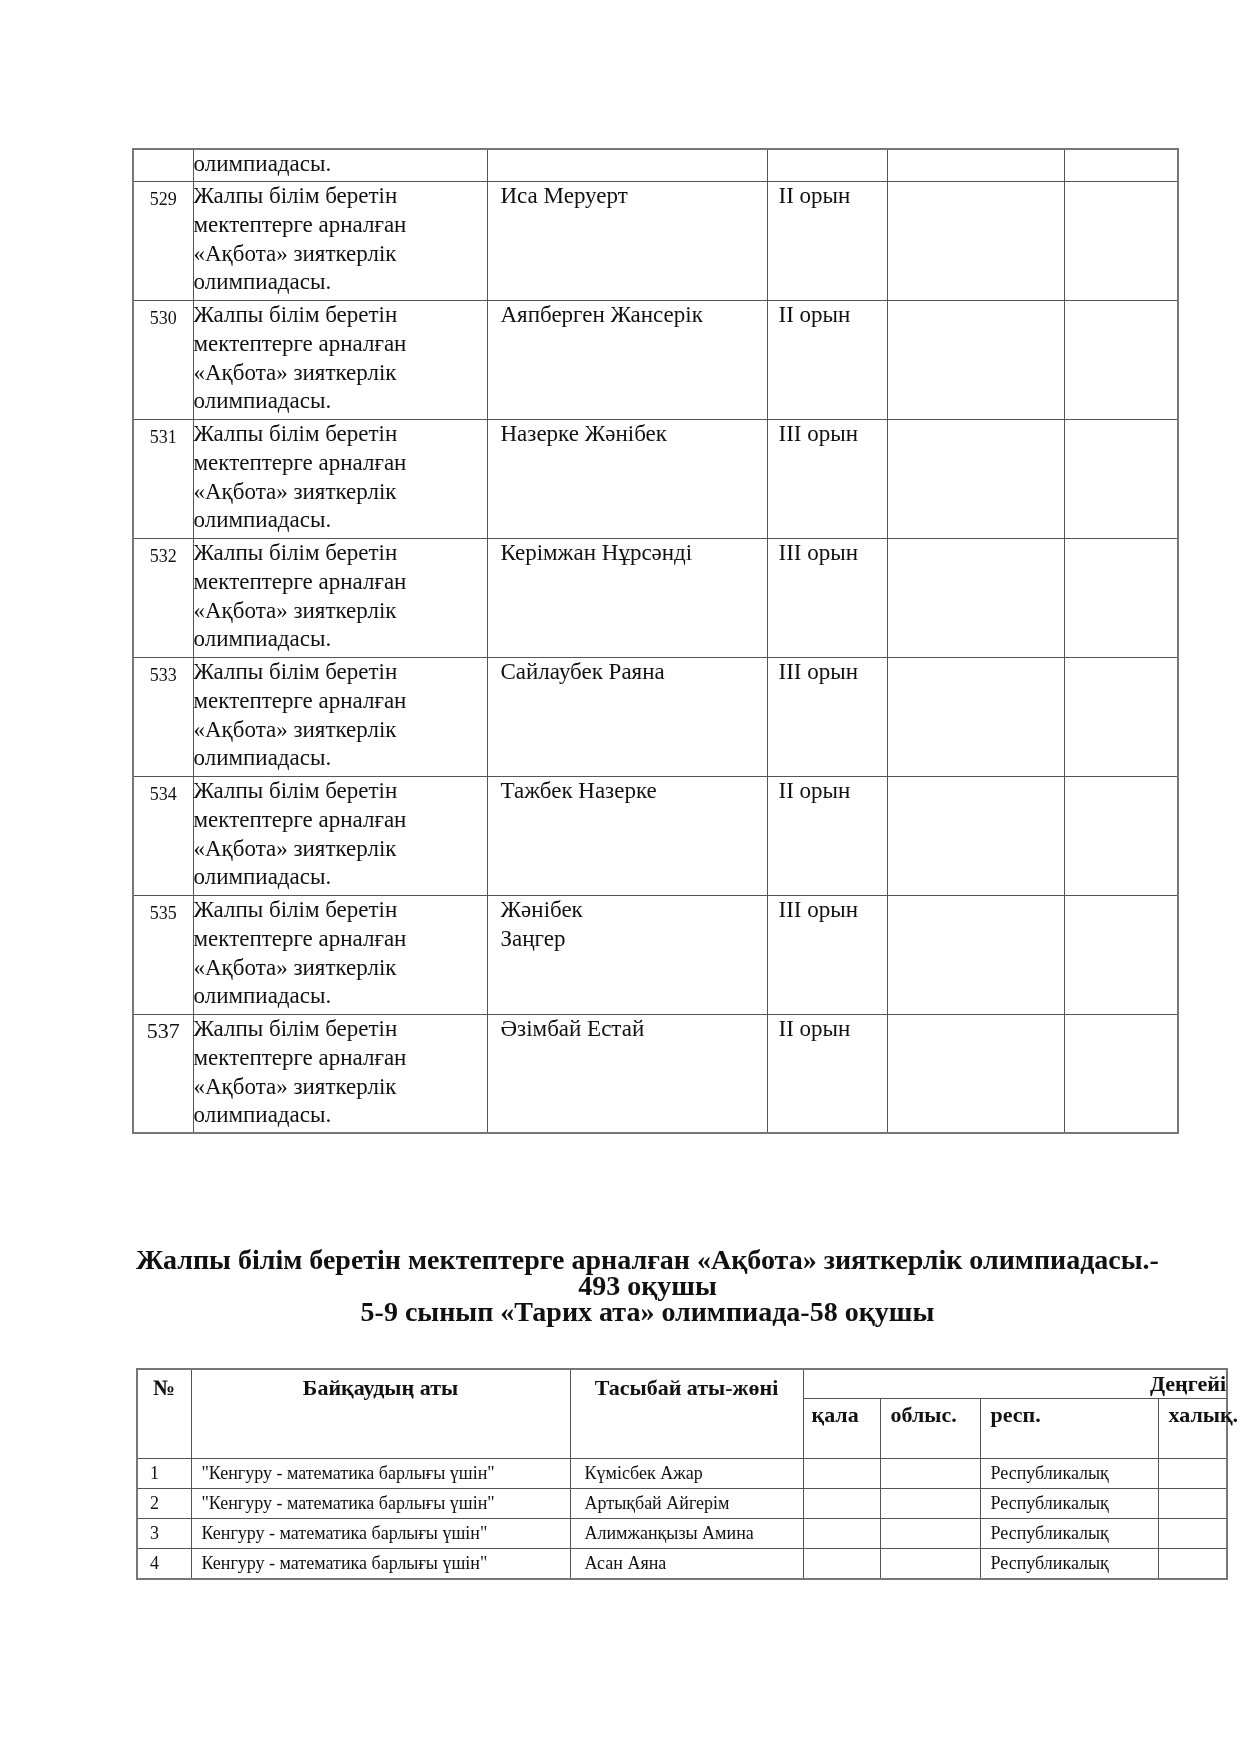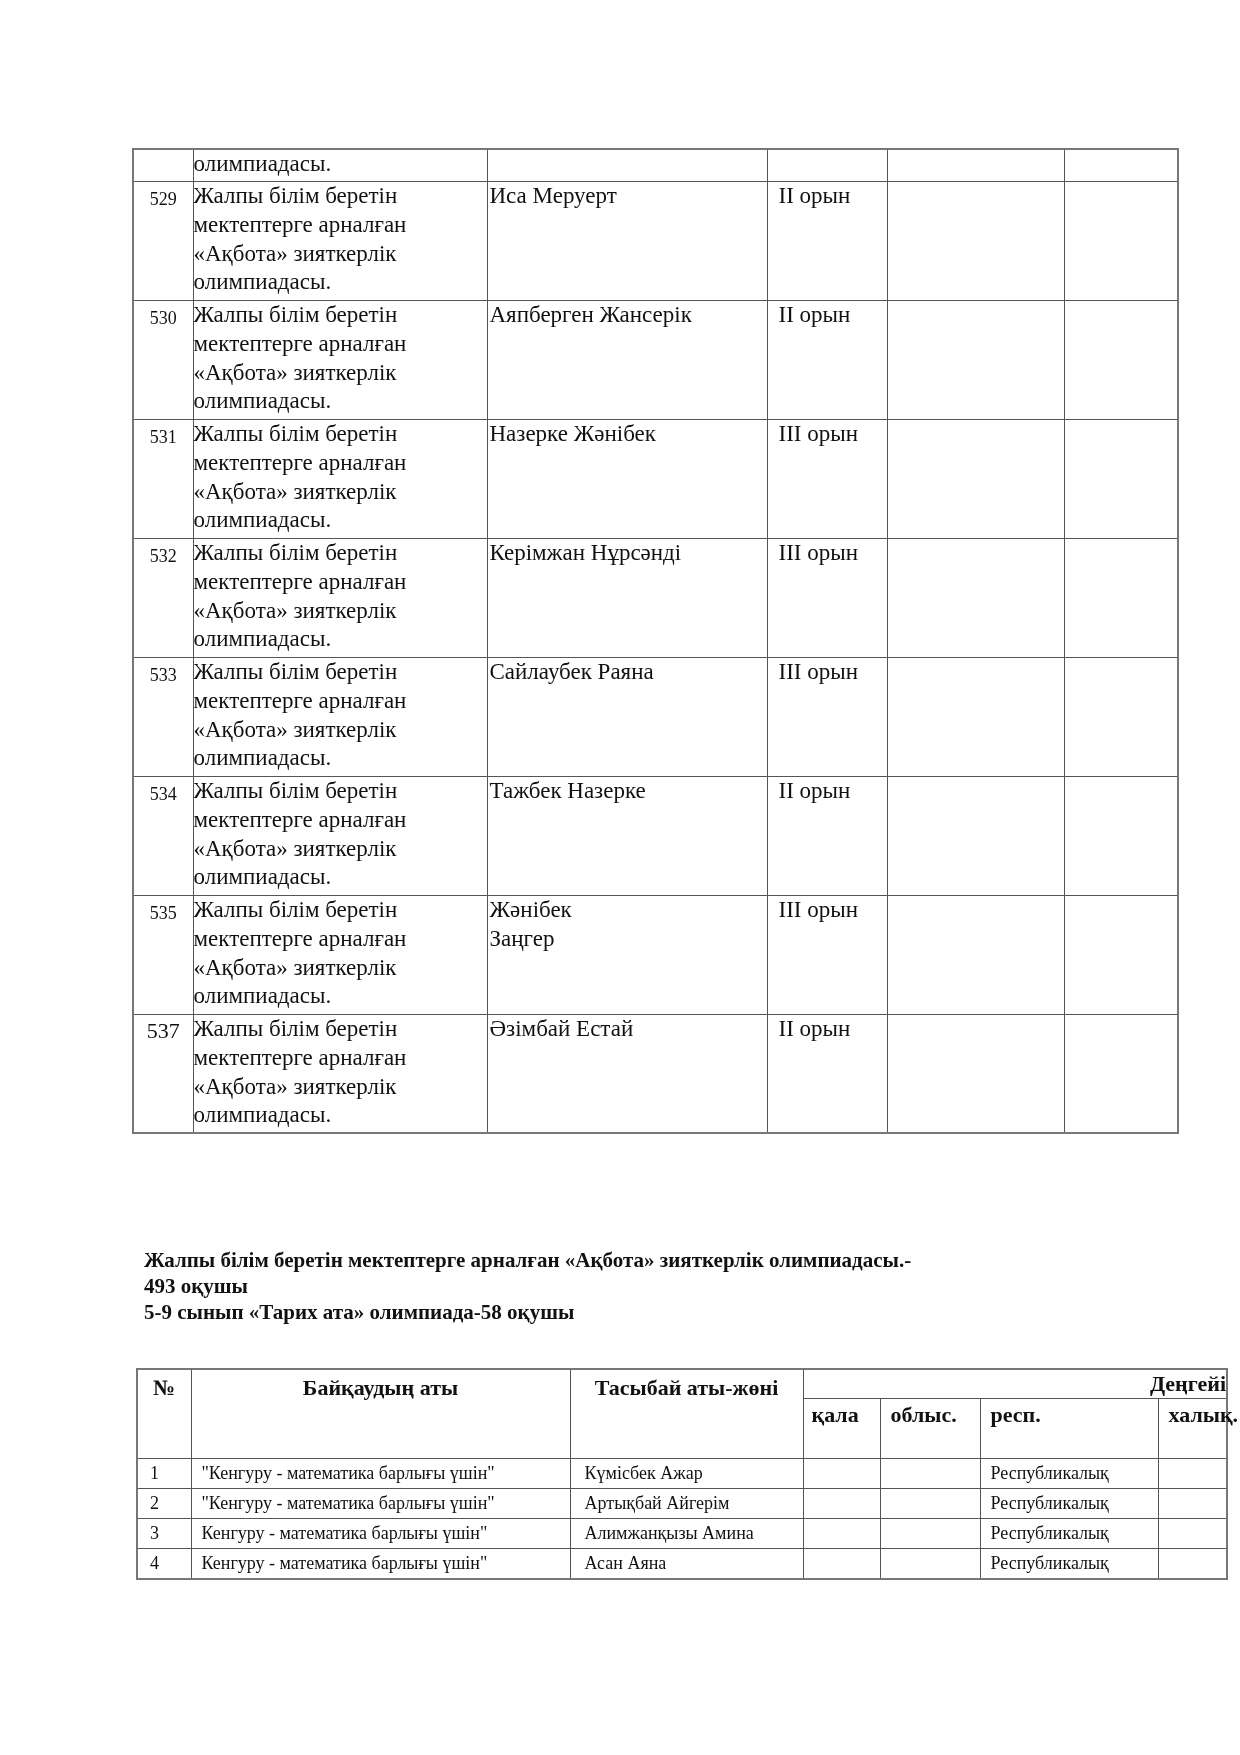--- a/index.html
+++ b/index.html
@@ -38,34 +38,35 @@
     #table-main col.c-place { width: 120px; }
     #table-main col.c-e1    { width: 177px; }
     #table-main col.c-e2    { width: 114px; }
     #table-main td.num {
       font-size: 18px;
       text-align: center;
       padding-top: 3px;
     }
     #table-main td.num.big { font-size: 22px; padding-top: 2px; }
     #table-main td.event { }
-    #table-main td.name  { padding-left: 2px; margin-top: 44px; }
+    #table-main td.name  { padding-left: 13px; margin-top: 44px; }
     #table-main td.place { padding-left: 11px; margin-top: 28px; }
     #table-main tr.cont td { height: 28px; }
     #table-main tr.row td  { height: 115px; }
     .line { display: block; white-space: nowrap; }
 
     
     #summary {
       position: absolute;
-      left: 144px;
+      left: 136px;
       top: 1247px;
       font-weight: bold;
-      font-size: 21px;
+      font-size: 28px;
       line-height: 26px;
+      text-align: center;
     }
     #summary div { white-space: nowrap; }
 
     
     #table-second {
       position: absolute;
       left: 136px;
       top: 1368px;
       width: 1090px;
       border-collapse: collapse;

